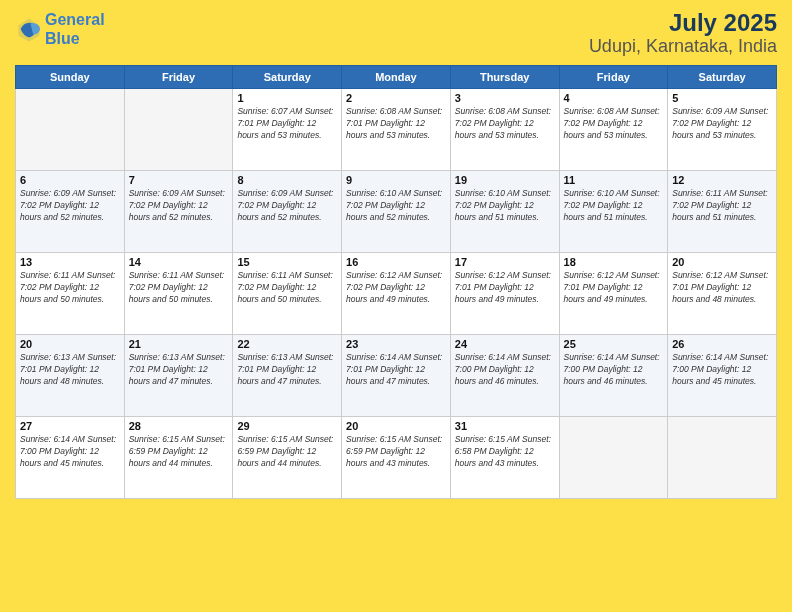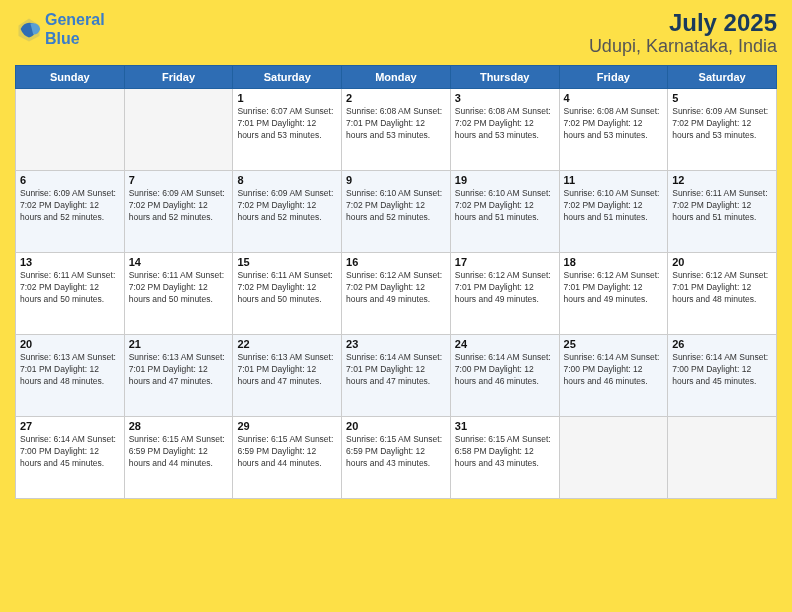--- a/index.html
+++ b/index.html
@@ -79,20 +79,21 @@
       font-size: 11px;
       font-weight: bold;
       color: #111;
       display: block;
       margin-bottom: 2px;
     }
     .day-info {
       font-size: 8.5px;
       color: #333;
       line-height: 1.4;
+      font-style: italic;
     }
     td.empty {
       background: #f9f9f9;
     }
     tr:nth-child(odd) td {
       background: #ffffff;
     }
     tr:nth-child(even) td {
       background: #f2f6fb;
     }

